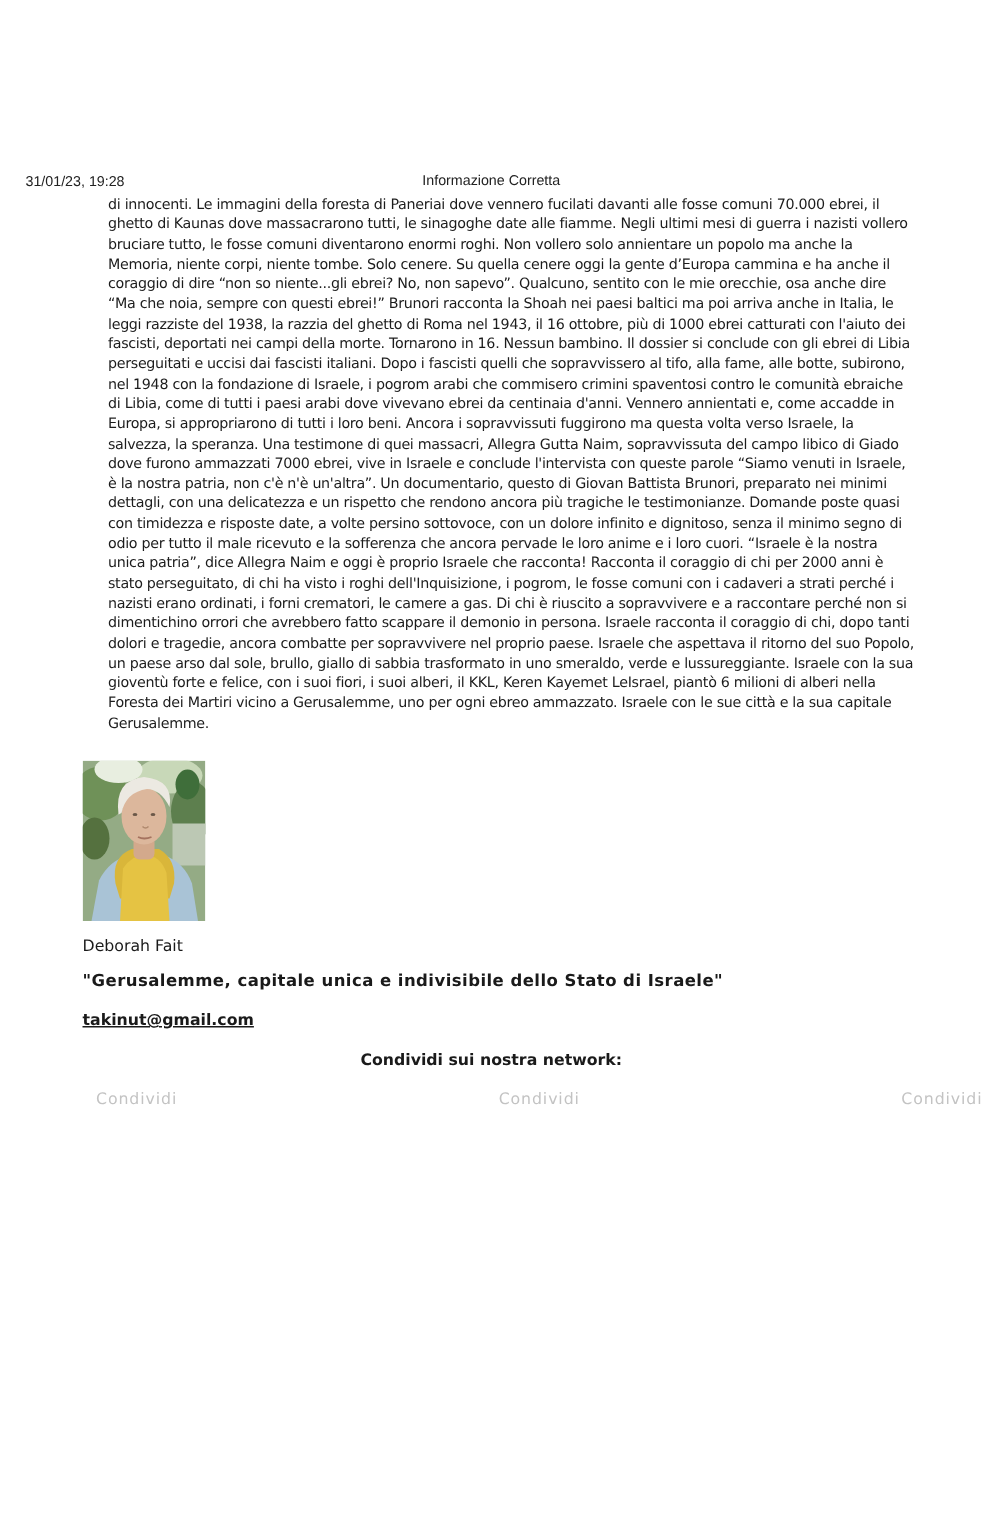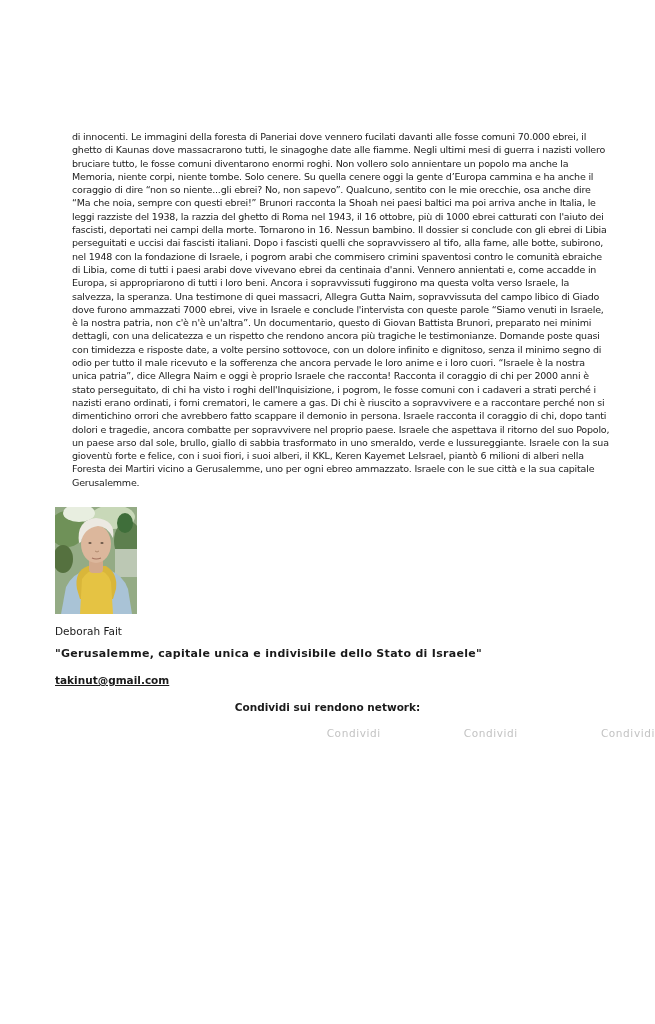--- a/index.html
+++ b/index.html
@@ -26,37 +26,41 @@
   .author-name  { margin-top:11px; font-weight:normal; font-size:10.5px; color:#1a1a1a; }
   .author-quote { margin-top:10px; font-weight:bold; font-size:11px; letter-spacing:0.3px; color:#1a1a1a; }
   .author-email {
     display:inline-block; margin-top:14px; font-size:10.5px; color:#1a1a1a;
     text-decoration:underline; cursor:pointer;font-weight:bold;
   }
 
   .share-section { position:absolute; top:701px; left:0; width:655px; text-align:center; }
   .share-heading { font-weight:bold; font-size:10.5px; color:#1a1a1a; }
   .share-buttons {
-    margin-top:14px; display:flex; justify-content:flex-end; gap:83px;
+    margin-top:14px; display:flex; justify-content:space-between; gap:32px;
     padding-left:64px;
   }
   .share-btn { font-size:10.5px; color:#c3c3c3; letter-spacing:0.6px; cursor:pointer; }
 
   .footer-row {
     position:absolute; top:783px; left:0; width:655px;
     display:flex; justify-content:center; align-items:center; gap:7px;
   }
   .mail-icon { width:28px; height:28px; display:inline-block; cursor:pointer; line-height:0; }
   .footer-link { font-size:10.5px; color:#1a1a1a; text-decoration:underline; cursor:pointer; }
 </style>
 </head>
 <body>
 
 <div class="page">
 
+  <div class="print-header">
+    <span class="timestamp">31/01/23, 19:28</span>
+    <div class="site-title">Informazione Corretta</div>
+  </div>
 
   <div class="article-body">di innocenti. Le immagini della foresta di Paneriai dove vennero fucilati davanti alle fosse comuni 70.000 ebrei, il ghetto di Kaunas dove massacrarono tutti, le sinagoghe date alle fiamme. Negli ultimi mesi di guerra i nazisti vollero bruciare tutto, le fosse comuni diventarono enormi roghi. Non vollero solo annientare un popolo ma anche la Memoria, niente corpi, niente tombe. Solo cenere. Su quella cenere oggi la gente d’Europa cammina e ha anche il coraggio di dire “non so niente...gli ebrei? No, non sapevo”. Qualcuno, sentito con le mie orecchie, osa anche dire “Ma che noia, sempre con questi ebrei!” Brunori racconta la Shoah nei paesi baltici ma poi arriva anche in Italia, le leggi razziste del 1938, la razzia del ghetto di Roma nel 1943, il 16 ottobre, più di 1000 ebrei catturati con l'aiuto dei fascisti, deportati nei campi della morte. Tornarono in 16. Nessun bambino. Il dossier si conclude con gli ebrei di Libia perseguitati e uccisi dai fascisti italiani. Dopo i fascisti quelli che sopravvissero al tifo, alla fame, alle botte, subirono, nel 1948 con la fondazione di Israele, i pogrom arabi che commisero crimini spaventosi contro le comunità ebraiche di Libia, come di tutti i paesi arabi dove vivevano ebrei da centinaia d'anni. Vennero annientati e, come accadde in Europa, si appropriarono di tutti i loro beni. Ancora i sopravvissuti fuggirono ma questa volta verso Israele, la salvezza, la speranza. Una testimone di quei massacri, Allegra Gutta Naim, sopravvissuta del campo libico di Giado dove furono ammazzati 7000 ebrei, vive in Israele e conclude l'intervista con queste parole “Siamo venuti in Israele, è la nostra patria, non c'è n'è un'altra”. Un documentario, questo di Giovan Battista Brunori, preparato nei minimi dettagli, con una delicatezza e un rispetto che rendono ancora più tragiche le testimonianze. Domande poste quasi con timidezza e risposte date, a volte persino sottovoce, con un dolore infinito e dignitoso, senza il minimo segno di odio per tutto il male ricevuto e la sofferenza che ancora pervade le loro anime e i loro cuori. “Israele è la nostra unica patria”, dice Allegra Naim e oggi è proprio Israele che racconta! Racconta il coraggio di chi per 2000 anni è stato perseguitato, di chi ha visto i roghi dell'Inquisizione, i pogrom, le fosse comuni con i cadaveri a strati perché i nazisti erano ordinati, i forni crematori, le camere a gas. Di chi è riuscito a sopravvivere e a raccontare perché non si dimentichino orrori che avrebbero fatto scappare il demonio in persona. Israele racconta il coraggio di chi, dopo tanti dolori e tragedie, ancora combatte per sopravvivere nel proprio paese. Israele che aspettava il ritorno del suo Popolo, un paese arso dal sole, brullo, giallo di sabbia trasformato in uno smeraldo, verde e lussureggiante. Israele con la sua gioventù forte e felice, con i suoi fiori, i suoi alberi, il KKL, Keren Kayemet LeIsrael, piantò 6 milioni di alberi nella Foresta dei Martiri vicino a Gerusalemme, uno per ogni ebreo ammazzato. Israele con le sue città e la sua capitale Gerusalemme.</div>
 
   <div class="author-block">
     <div class="author-photo">
       <svg width="82" height="107" viewBox="0 0 82 107" xmlns="http://www.w3.org/2000/svg">
         <rect width="82" height="107" fill="#94ab85"></rect>
         <ellipse cx="12" cy="22" rx="18" ry="18" fill="#6f9158"></ellipse>
         <ellipse cx="58" cy="10" rx="22" ry="12" fill="#c8d8b8"></ellipse>
         <ellipse cx="73" cy="34" rx="14" ry="20" fill="#5d7f4e"></ellipse>
@@ -75,21 +79,21 @@
         <path d="M40 44 Q42 46 44 44" stroke="#b08a6e" stroke-width="1" fill="none"></path>
         <path d="M37 51 Q41 53 46 51" stroke="#a5735f" stroke-width="1.2" fill="none"></path>
       </svg>
     </div>
     <div class="author-name">Deborah Fait</div>
     <div class="author-quote">"Gerusalemme, capitale unica e indivisibile dello Stato di Israele"</div>
     <a class="author-email">takinut@gmail.com</a>
   </div>
 
   <div class="share-section">
-    <div class="share-heading">Condividi sui rendono network:</div>
+    <div class="share-heading">Condividi sui nostra network:</div>
     <div class="share-buttons">
       <span class="share-btn">Condividi</span>
       <span class="share-btn">Condividi</span>
       <span class="share-btn">Condividi</span>
     </div>
   </div>
 
 
 </div>
 

